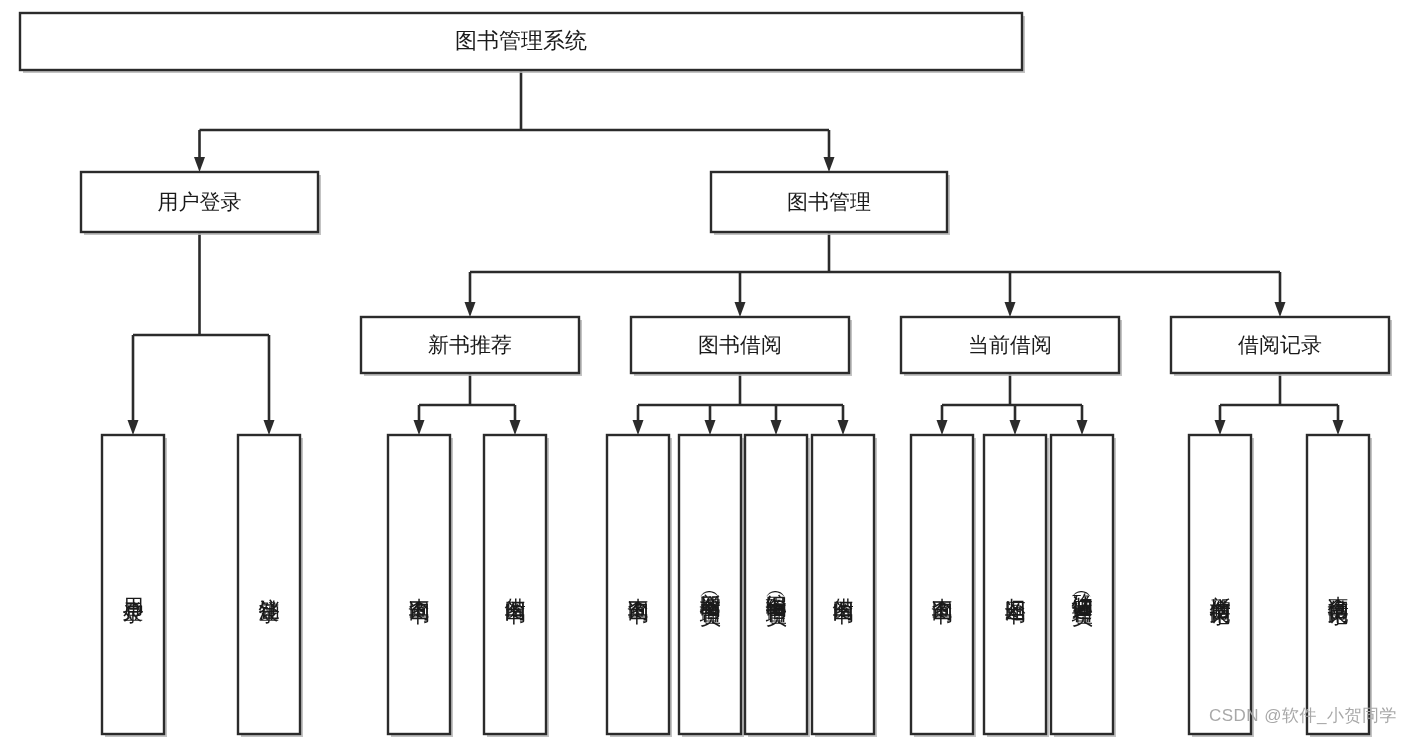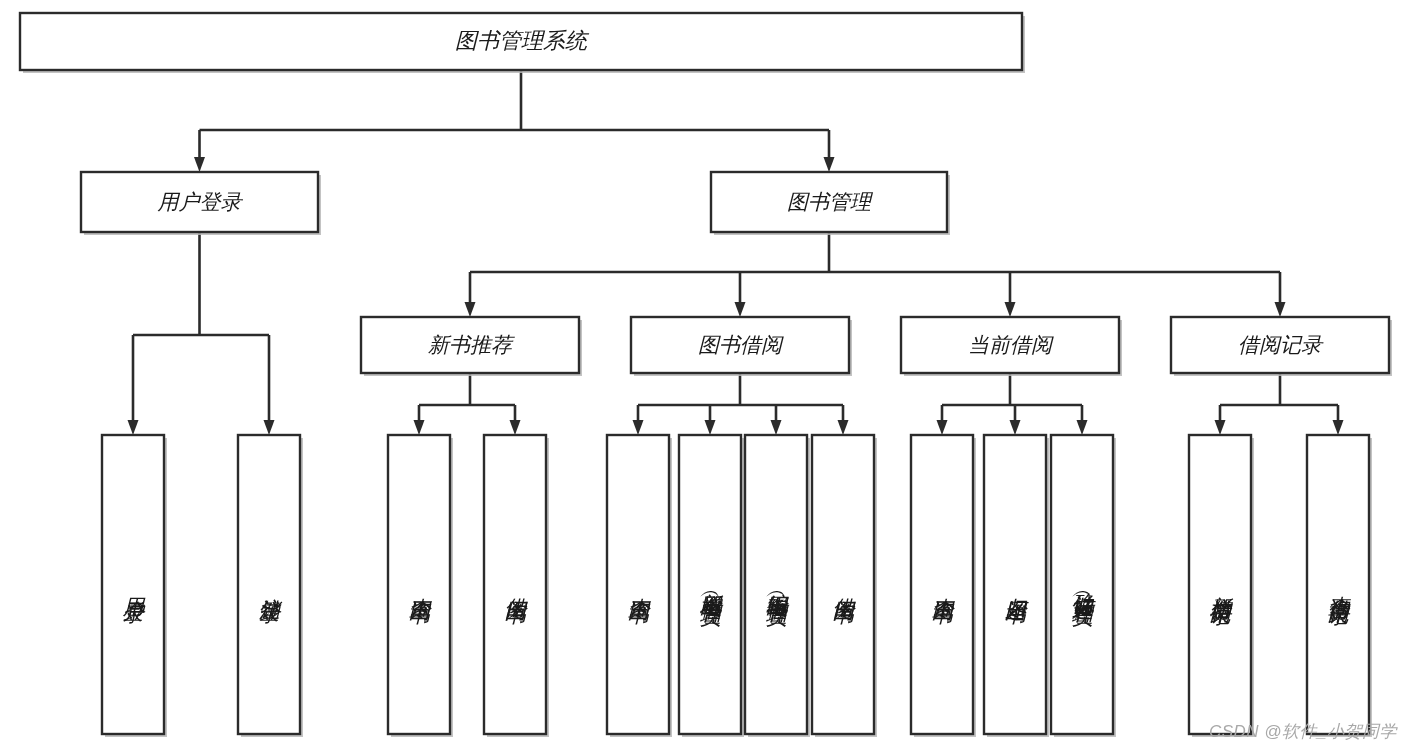--- a/index.html
+++ b/index.html
@@ -12,21 +12,20 @@
     width: 1405px;
     height: 747px;
     font-family: "Liberation Sans", "DejaVu Sans", sans-serif;
     overflow: hidden;
   }
   #diagram-root {
     position: relative;
     width: 1405px;
     height: 747px;
     background: #ffffff;
-    font-style: italic;
   }
   svg.diagram-canvas {
     position: absolute;
     left: 0;
     top: 0;
     width: 1405px;
     height: 747px;
     display: block;
   }
   .node-rect {
@@ -76,21 +75,21 @@
     font-family: "Liberation Sans", "DejaVu Sans", sans-serif;
     font-size: 21px;
     line-height: 1.08;
     letter-spacing: 2px;
     color: #1a1a1a;
     white-space: nowrap;
   }
   .watermark {
     position: absolute;
     right: 8px;
-    bottom: 4px;
+    bottom: 20px;
     font-family: "Liberation Sans", "DejaVu Sans", sans-serif;
     font-size: 17px;
     color: #a8a8a8;
     letter-spacing: 0.5px;
     white-space: nowrap;
   }
 </style>
 </head>
 <body>
 

